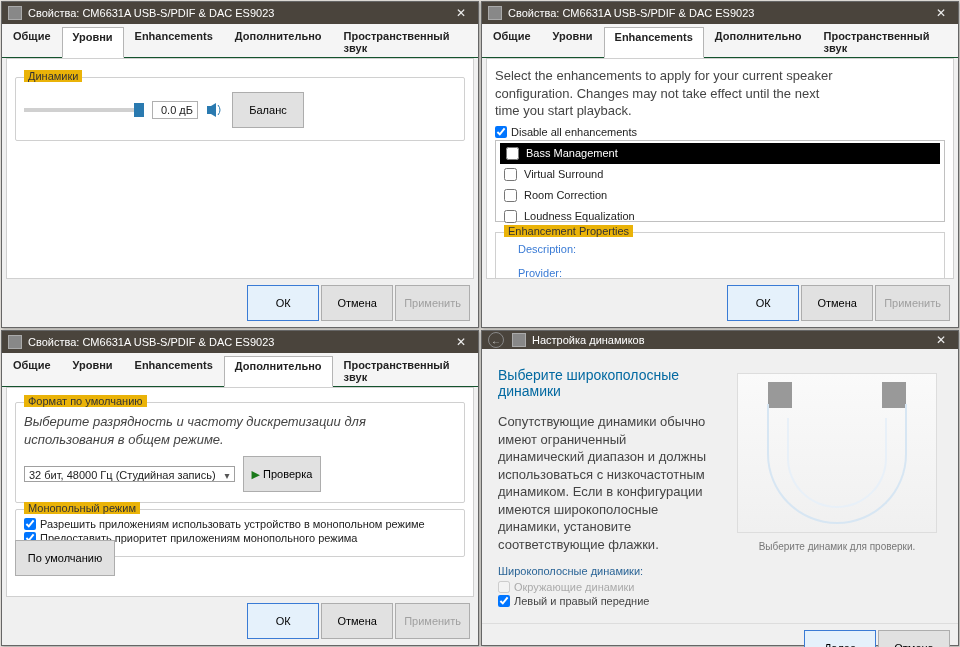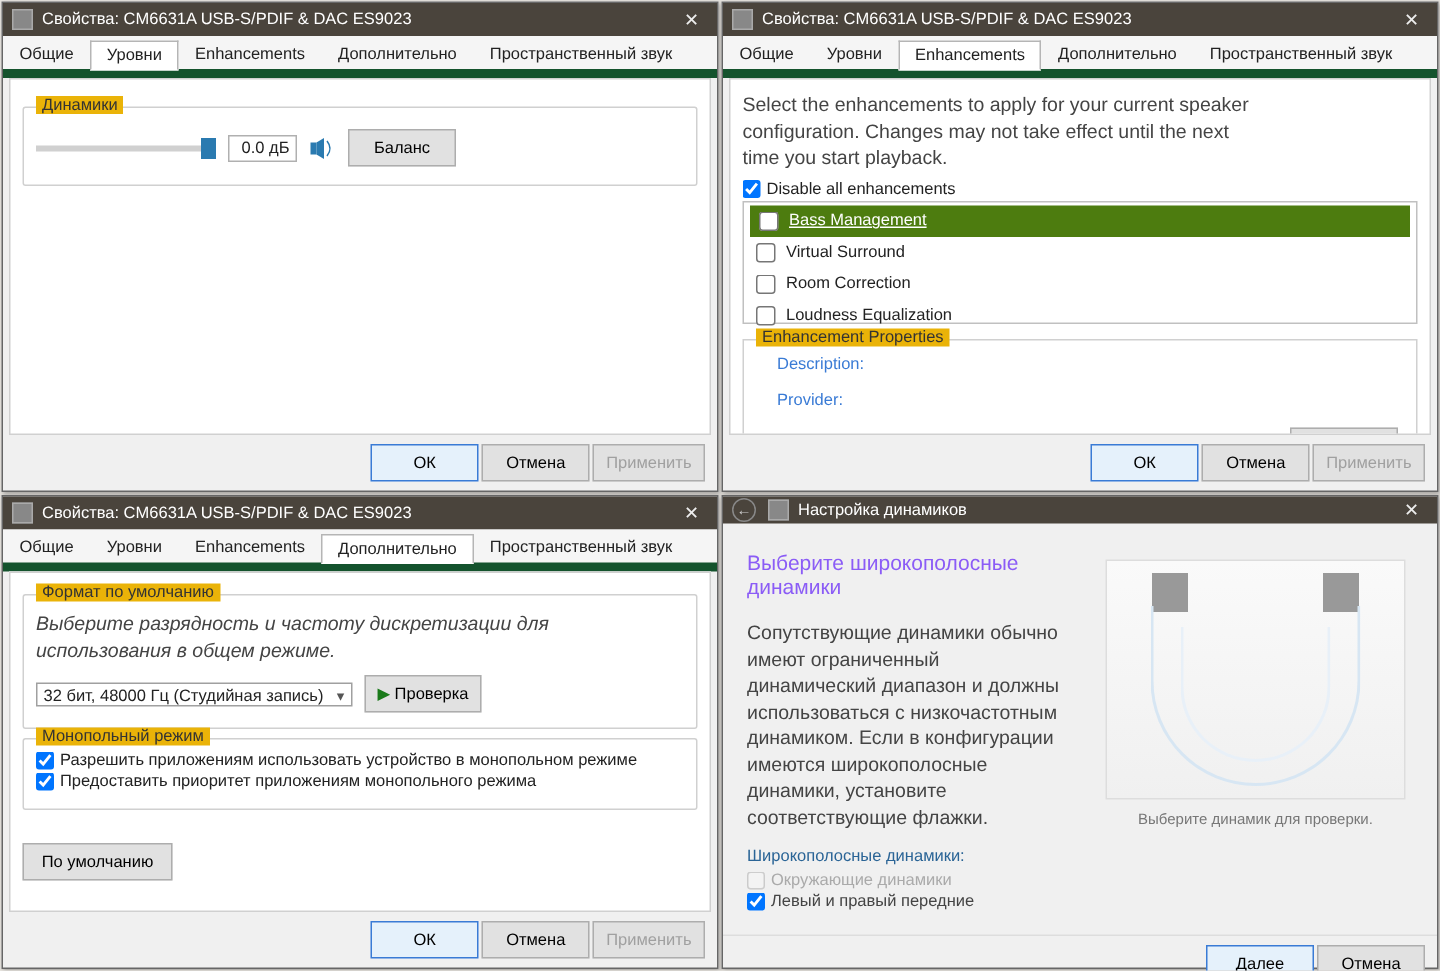--- a/index.html
+++ b/index.html
@@ -3,47 +3,47 @@
 <meta charset="utf-8">
 <style>
   * { box-sizing: border-box; font-family: "Segoe UI", Tahoma, sans-serif; }
   body { margin: 0; background: #e8e5e0; width: 960px; height: 647px; position: relative; overflow: hidden; }
   .window { position: absolute; background: #f0f0f0; border: 1px solid #666; box-shadow: 1px 1px 3px rgba(0,0,0,0.3); display: flex; flex-direction: column; }
   .titlebar { background: #4a443c; color: #fff; height: 22px; display: flex; align-items: center; padding: 0 6px; font-size: 11px; }
   .titlebar .sysicon { width: 14px; height: 14px; margin-right: 6px; background: #888; display:inline-block; border:1px solid #aaa;}
   .titlebar .back { width:16px;height:16px;border:1px solid #888;border-radius:50%;color:#ccc;display:flex;align-items:center;justify-content:center;margin-right:8px;font-size:10px;}
   .titlebar .title { flex: 1; }
   .titlebar .close { width: 22px; height: 18px; display:flex;align-items:center;justify-content:center;color:#eee;font-size:12px;cursor:pointer; }
-  .tabs { display: flex; border-bottom: 6px solid #14532d; background: #f5f5f5; font-size: 11px; padding-top:2px;}
+  .tabs { display: flex; border-bottom: 1px solid #14532d; background: #f5f5f5; font-size: 11px; padding-top:2px;font-weight:bold;}
   .tab { padding: 3px 10px; border: 1px solid transparent; border-bottom: none; cursor:pointer; color:#222;}
   .tab.active { background: #fff; border-color: #b5b5b5; border-bottom: 1px solid #fff; position: relative; top: 1px; }
   .content { flex:1; background:#fff; border:1px solid #d0d0d0; margin:0 4px; padding:8px; font-size:11px; color:#222; position:relative; overflow:hidden;}
   .group { border:1px solid #d0d0d0; border-radius:2px; margin:6px 0; padding:6px 8px 10px; position:relative;}
   .group > legend, .group-label { position:absolute; top:-8px; left:8px; background:#eab308; padding:0 4px; font-size:11px; color:#333;}
   .footer { display:flex; justify-content:flex-end; gap:2px; padding:6px 8px; }
-  .btn { min-width:72px; height:25px; font-size:11px; border:1px solid #adadad; background:#e1e1e1; cursor:pointer; display:inline-flex;align-items:center;justify-content:center;padding:0 8px;}
+  .btn { min-width:72px; height:36px; font-size:11px; border:1px solid #adadad; background:#e1e1e1; cursor:pointer; display:inline-flex;align-items:center;justify-content:center;padding:0 8px;}
   .btn.primary { border:1px solid #3a7bd5; background:#e5f1fb; }
   .btn.disabled { color:#a0a0a0; }
   .slider { width:120px; height:4px; background:#d0d0d0; position:relative; display:inline-block; vertical-align:middle;}
   .slider .thumb { position:absolute; right:0; top:-5px; width:10px; height:14px; background:#2a7ab0; }
   .db { border:1px solid #b0b0b0; padding:2px 4px; font-size:11px; width:46px; text-align:right; display:inline-block;}
   .spk-icon svg { vertical-align:middle; }
   .cb { display:flex; align-items:center; gap:4px; margin:2px 0; font-size:11px;}
   .cb input { margin:0; width:12px;height:12px;}
   .enh-list { border:1px solid #c0c0c0; height:82px; padding:2px 4px;}
   .enh-list .row { display:flex;align-items:center;gap:4px;font-size:11px; padding:1px 0;}
-  .enh-list .row.sel { background:#4d7c0f; color:#fff; padding-left:2px;text-decoration:underline;}
+  .enh-list .row.sel { background:#000000; color:#fff; padding-left:2px;}
   .prop-box { border:1px solid #d0d0d0; margin-top:10px; padding:6px 8px 26px; position:relative; min-height:90px;}
   .prop-lbl { color:#3a7bd5; font-size:11px; margin:4px 0 12px 14px;}
   .combo { border:1px solid #a0a0a0; background:#fff; height:16px; font-size:11px; padding:0 18px 0 4px; display:inline-flex;align-items:flex-end; position:relative; min-width:190px;}
   .combo::after { content:"▾"; position:absolute; right:4px; font-size:10px; color:#555;}
   .play-tri { color:#1a7a1a; margin-right:3px;}
   .wiz-content { flex:1; padding:14px 16px; font-size:11px; color:#444; display:flex; gap:18px;}
   .wiz-left { flex:1; }
-  .wiz-h { font-size:14px; color:#8b5cf6; margin:4px 0 14px;}
+  .wiz-h { font-size:14px; color:#0369a1; margin:4px 0 14px;}
   .wiz-sub { color:#2a6496; font-size:11px; margin:12px 0 4px;}
   .wiz-right { width:210px; display:flex; flex-direction:column; align-items:center; justify-content:flex-start; gap:8px; padding-top:10px;}
   .spk-diagram { width:200px; height:160px; border:1px solid #ddd; background:linear-gradient(#fafafa,#f0f0f0); position:relative;}
   .spk-diagram .spk-l,.spk-diagram .spk-r{position:absolute;top:8px;width:24px;height:26px;background:#999;}
   .spk-diagram .spk-l{left:30px;} .spk-diagram .spk-r{right:30px;}
   .spk-diagram .arc{position:absolute;left:50%;top:30px;transform:translateX(-50%);width:140px;height:120px;border:2px solid #d7e6f3;border-top:none;border-radius:0 0 80px 80px;}
   .spk-diagram .arc2{position:absolute;left:50%;top:44px;transform:translateX(-50%);width:100px;height:90px;border:2px solid #e8f0f8;border-top:none;border-radius:0 0 60px 60px;}
   .hint { color:#777; font-size:10px; text-align:center;}
   .help-txt { font-size:13px; color:#444; line-height:1.35;}
 </style>

